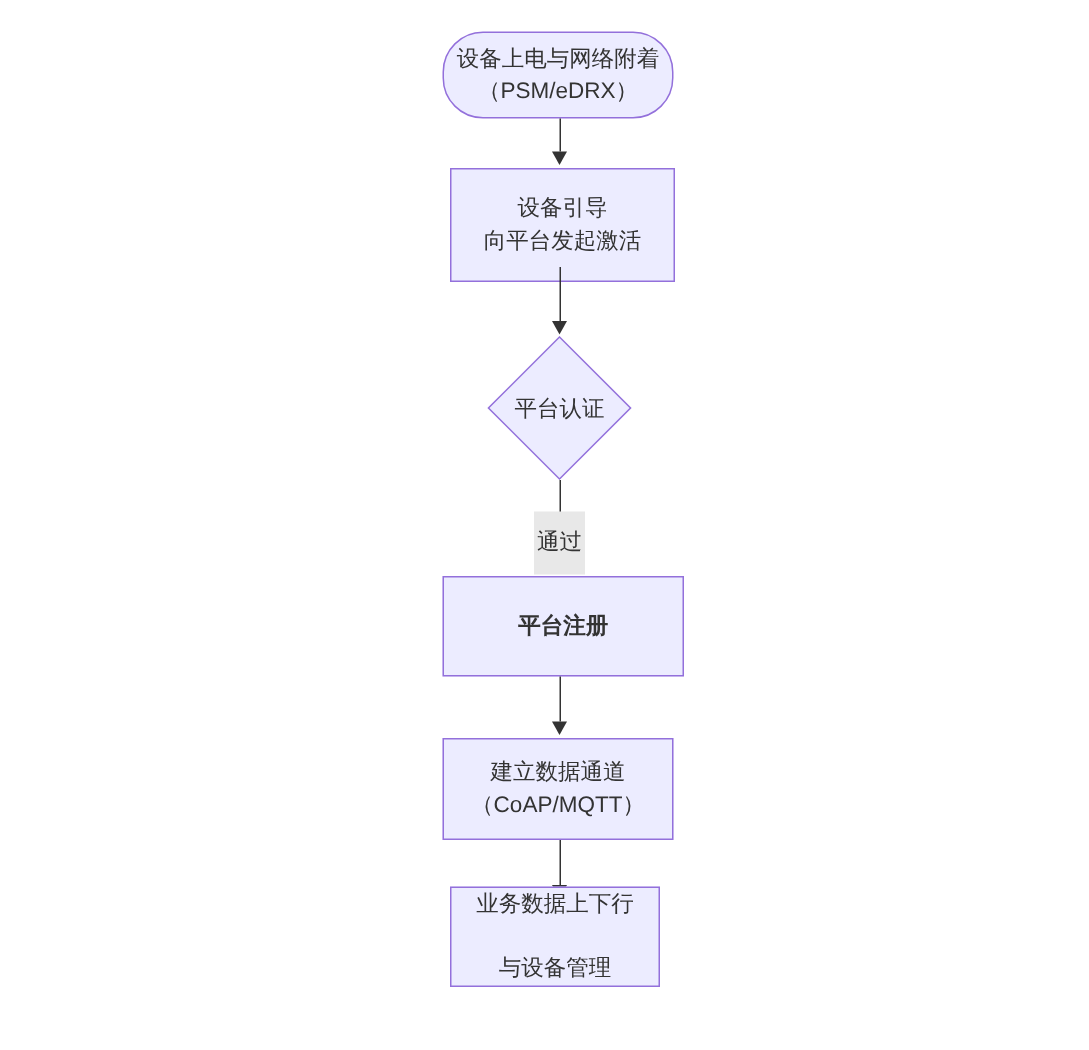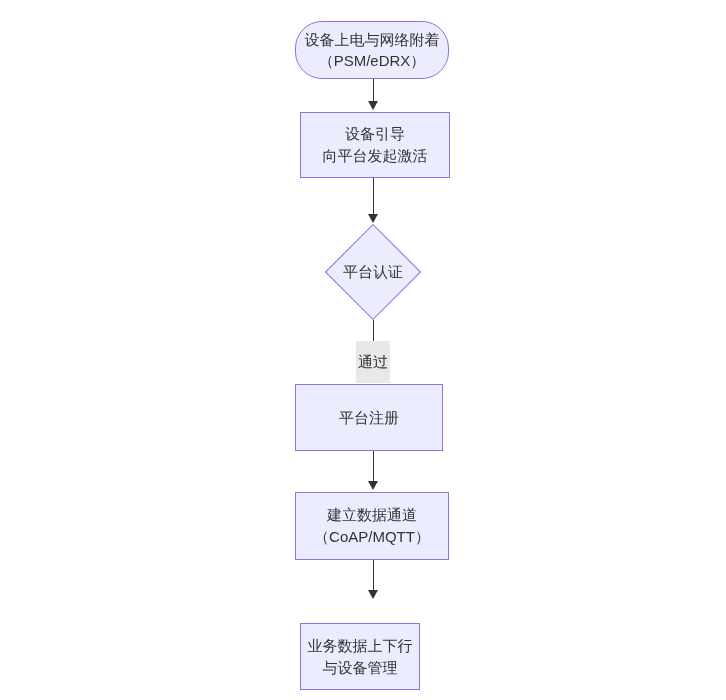--- a/index.html
+++ b/index.html
@@ -28,24 +28,24 @@
     text-align: center;
     font-size: 15px;
     line-height: 22px;
     color: var(--text, #333333);
   }
   .node span {
     display: block;
     white-space: nowrap;
   }
   #node-a { left: 295px; top: 21px;  width: 154px; height: 58px; line-height: 21px; border-radius: 27px; }
-  #node-b { left: 300px; top: 112px; width: 150px; height: 66px; }
-  #node-d { left: 295px; top: 384px; width: 148px; height: 67px; }
+  #node-b { left: 300px; top: 112px; width: 150px; height: 76px; }
+  #node-d { left: 295px; top: 384px; width: 161px; height: 67px; font-weight: bold; }
   #node-e { left: 295px; top: 492px; width: 154px; height: 68px; }
-  #node-f { left: 300px; top: 623px; width: 120px; height: 67px; }
+  #node-f { left: 300px; top: 591px; width: 140px; height: 67px; justify-content: space-between; }
 
   .diamond-wrap {
     position: absolute;
     left: 325px;
     top: 224px;
     width: 96px;
     height: 96px;
   }
   .diamond-shape {
     position: absolute;

